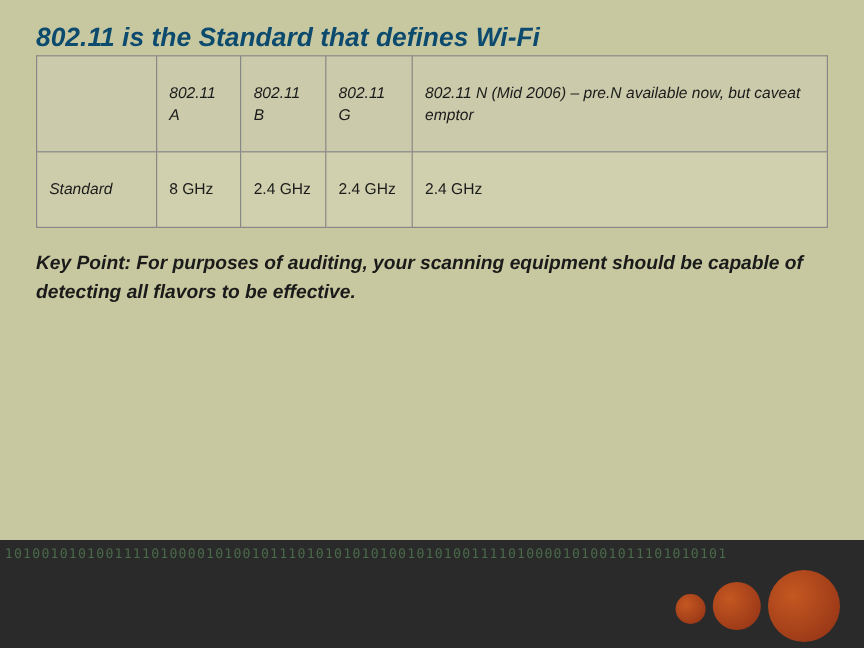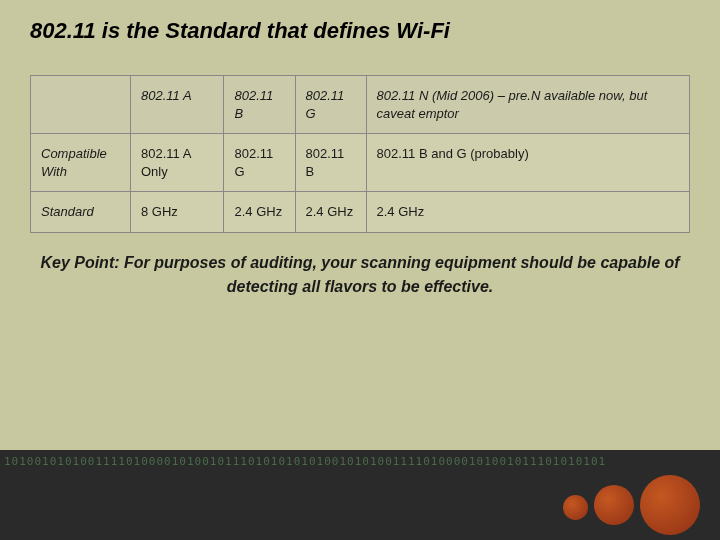--- a/index.html
+++ b/index.html
@@ -55,36 +55,36 @@
 
     .main-content {
       position: relative;
       z-index: 10;
       padding: 18px 30px 10px 30px;
     }
 
     .page-title {
       font-size: 22px;
       font-weight: bold;
-      color: #000000;
-      margin-bottom: 31px;
+      color: #0c4a6e;
+      margin-bottom: 2px;
       font-style: italic;
     }
 
     .standards-table {
       width: 100%;
       border-collapse: collapse;
       background-color: rgba(255,255,255,0.15);
       font-size: 13px;
       color: #1a1a1a;
     }
 
     .standards-table td {
       border: 1px solid #888;
-      padding: 11px 10px;
+      padding: 22px 10px;
       vertical-align: top;
       line-height: 1.35;
     }
 
     .standards-table tr:first-child td {
       font-style: italic;
       font-weight: normal;
       background-color: rgba(200,200,170,0.6);
     }
 
@@ -94,45 +94,37 @@
       width: 100px;
     }
 
     .key-point {
       margin-top: 18px;
       font-size: 16px;
       font-weight: bold;
       color: #1a1a1a;
       line-height: 1.5;
       font-style: italic;
-      text-align: center;
     }
   </style>
 </head>
 <body>
 
 <div class="main-content">
 
   <h1 class="page-title">802.11 is the Standard that defines Wi-Fi</h1>
 
   <table class="standards-table">
     <tbody>
         <tr>
       <td></td>
       <td>802.11 A</td>
       <td>802.11 B</td>
       <td>802.11 G</td>
       <td>802.11 N (Mid 2006) – pre.N available now, but caveat emptor</td>
-    </tr>
-    <tr>
-      <td>Compatible With</td>
-      <td>802.11 A Only</td>
-      <td>802.11 G</td>
-      <td>802.11 B</td>
-      <td>802.11 B and G (probably)</td>
     </tr>
     <tr>
       <td>Standard</td>
       <td>8 GHz</td>
       <td>2.4 GHz</td>
       <td>2.4 GHz</td>
       <td>2.4 GHz</td>
     </tr>
   </tbody>
     </table>

